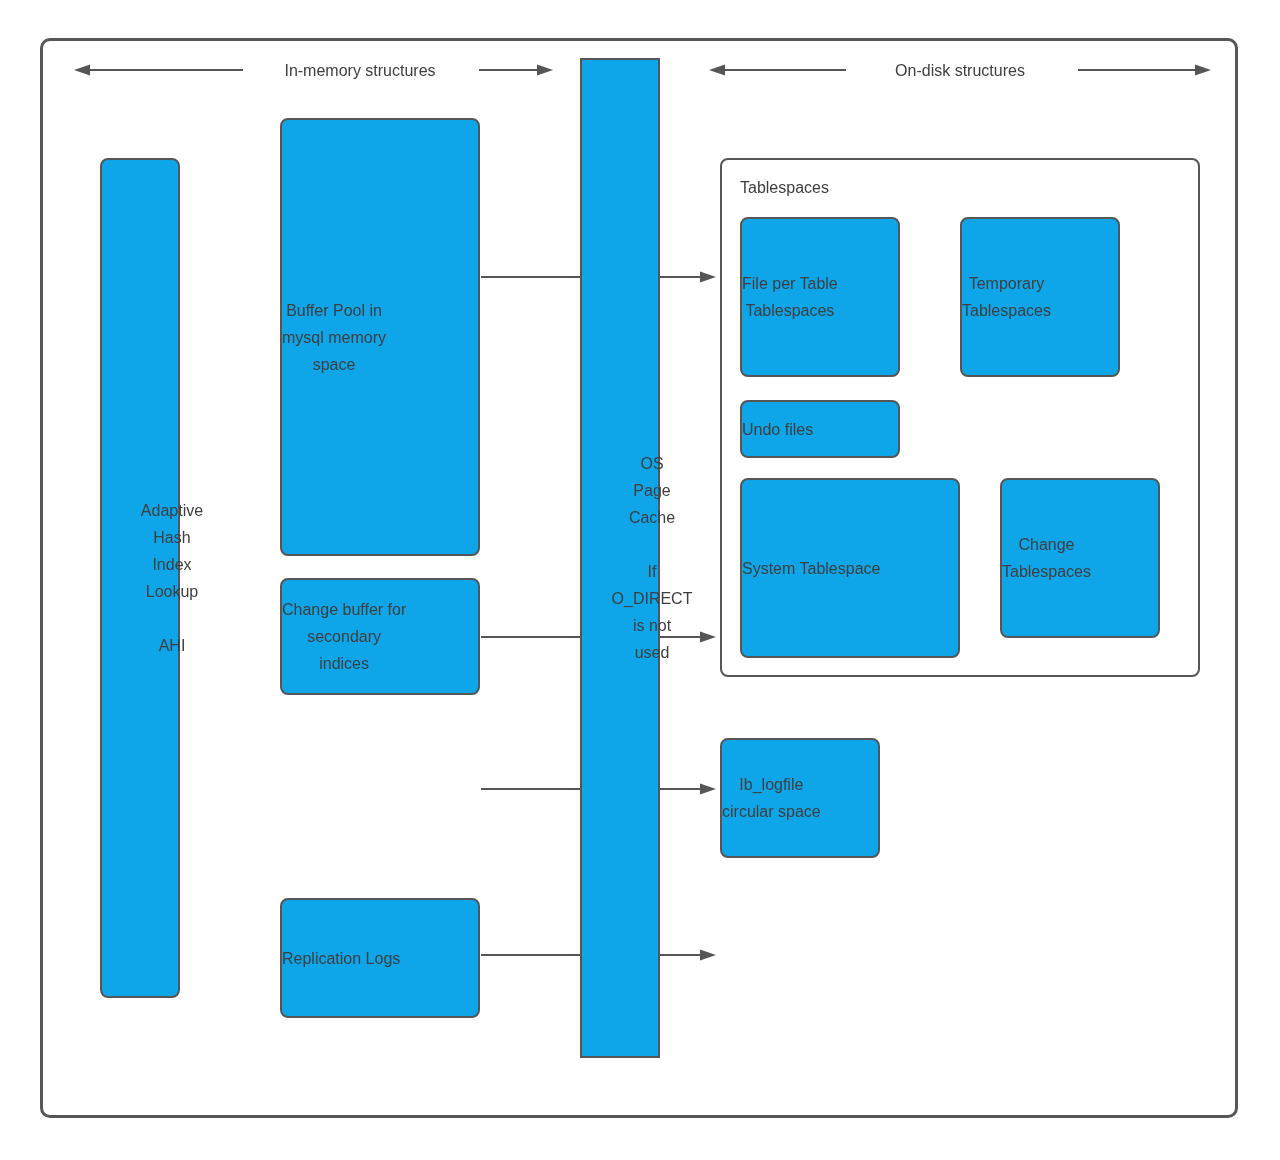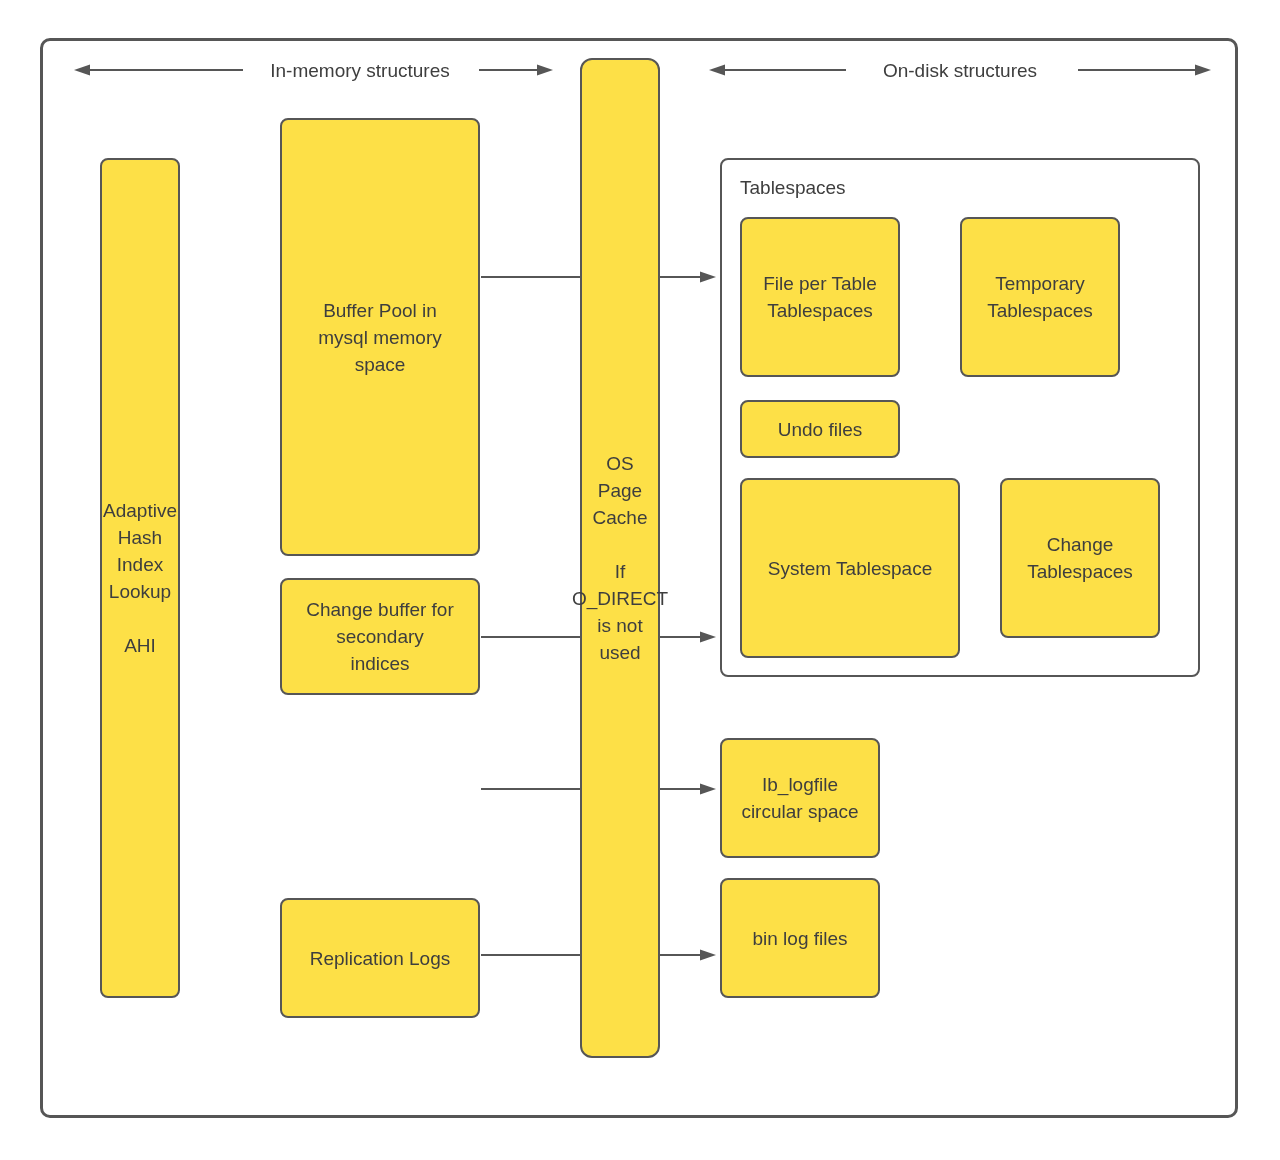--- a/index.html
+++ b/index.html
@@ -2,31 +2,30 @@
 <html style="--stroke: #565656; --text: #3e3e3e; --bg: #ffffff;"><head>
 <meta charset="utf-8">
 <style>
   html,body{margin:0;padding:0;background:#ffffff;}
   #canvas{
     position:relative;
     width:1020px;height:1160px;
     background:var(--bg,#fff);
     font-family:"Liberation Sans", sans-serif;
     color:var(--text,#3e3e3e);
-    font-size:19px;
+    font-size:16px;
     line-height:27px;
   }
   .box{
     position:absolute;
     border:2px solid var(--stroke,#565656);
     border-radius:8px;
-    background:#fde047;
+    background:#0ea5e9;
     display:flex;
     align-items:center;
-    justify-content:center;
     box-sizing:border-box;
   }
   .outer-border{
     position:absolute;
     border:3px solid var(--stroke,#565656);
     border-radius:10px;
     box-sizing:border-box;
     background:transparent;
   }
   .label{
@@ -126,21 +125,21 @@
     <div class="label">Change buffer for
 secondary
 indices</div>
   </div>
 
 
   <div class="box" style="left:280px;top:898px;width:200px;height:120px">
     <div class="label">Replication Logs</div>
   </div>
 
-  <div class="box" style="left:580px;top:58px;width:80px;height:1000px;border-radius:12px">
+  <div class="box" style="left:580px;top:58px;width:80px;height:1000px;border-radius:0">
     <div class="label wide-label">OS
 Page
 Cache
 
 If
 O_DIRECT
 is not
 used</div>
   </div>
 
@@ -169,17 +168,14 @@
   <div class="box" style="left:1000px;top:478px;width:160px;height:160px">
     <div class="label">Change
 Tablespaces</div>
   </div>
 
   <div class="box" style="left:720px;top:738px;width:160px;height:120px">
     <div class="label">Ib_logfile
 circular space</div>
   </div>
 
-  <div class="box" style="left:720px;top:878px;width:160px;height:120px">
-    <div class="label">bin log files</div>
-  </div>
 
 </div>
 
 </body></html>

